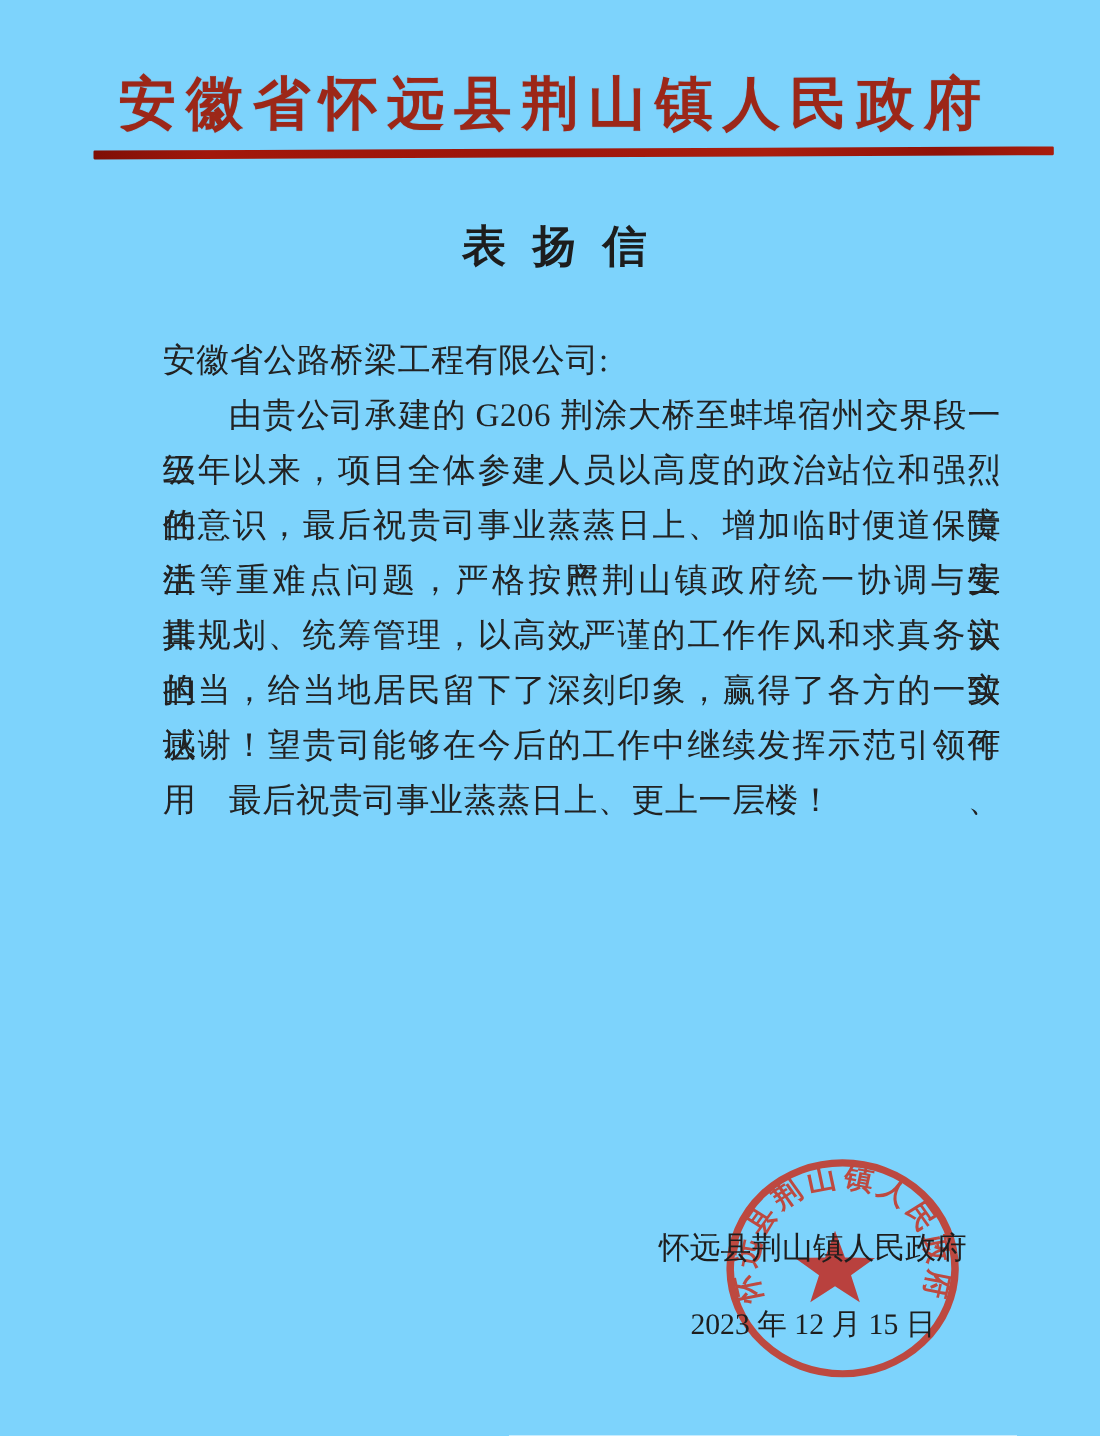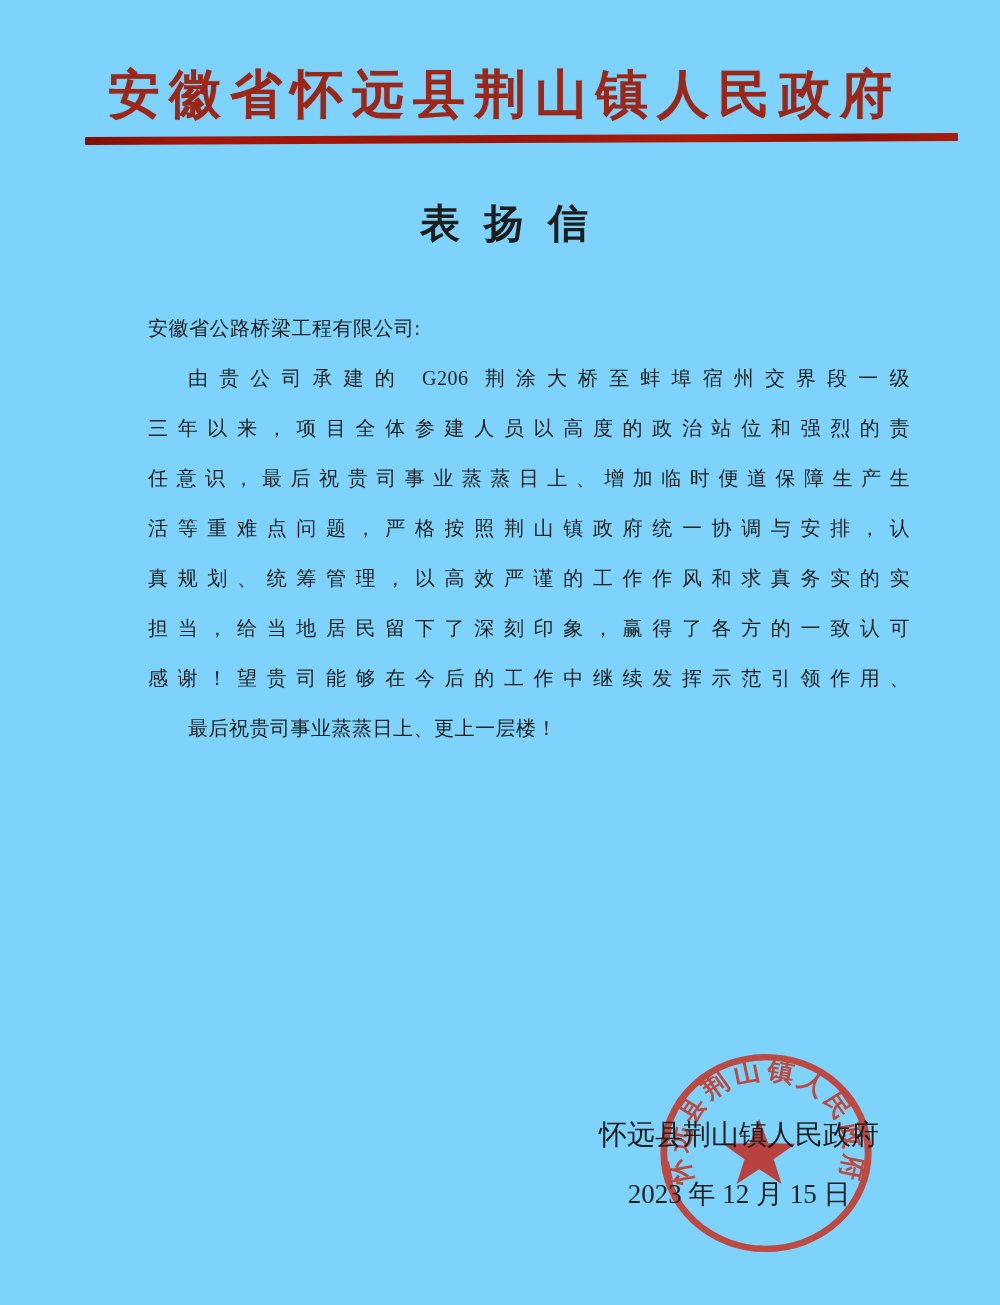--- a/index.html
+++ b/index.html
@@ -49,21 +49,21 @@
     color: #1d1d1d;
     white-space: nowrap;
   }
   .body-block {
     position: absolute;
     top: 303px;
     left: 148px;
     width: 762px;
   }
   .body-line {
-    font-size: 20px;
+    font-size: 30px;
     line-height: 50px;
     height: 50px;
     color: #222222;
     white-space: nowrap;
     letter-spacing: 0.5px;
   }
   .body-line.jst {
     white-space: normal;
     text-align: justify;
     text-align-last: justify;
@@ -76,21 +76,21 @@
     z-index: 3;
     text-align: center;
   }
   .signature-name {
     font-size: 28px;
     color: #1e1e1e;
     letter-spacing: 0px;
     white-space: nowrap;
   }
   .signature-date {
-    margin-top: 22px;
+    margin-top: 32px;
     font-size: 27px;
     color: #1e1e1e;
     white-space: nowrap;
   }
   .stamp {
     position: absolute;
     left: 653px;
     top: 1047px;
     width: 226px;
     height: 212px;

